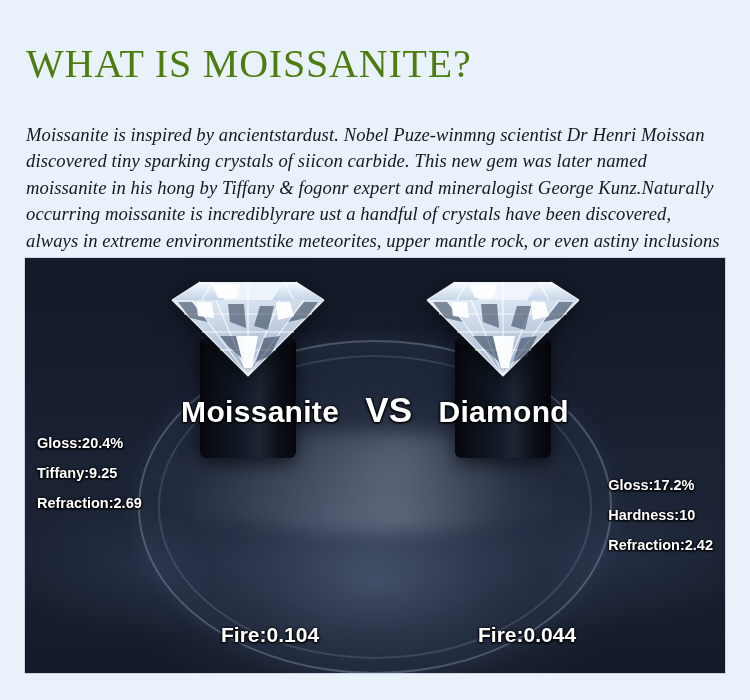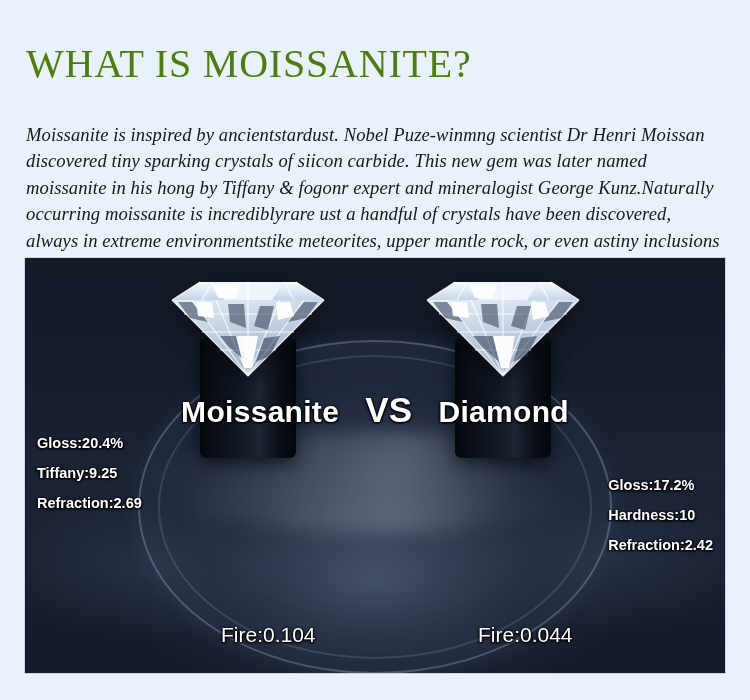--- a/index.html
+++ b/index.html
@@ -186,21 +186,21 @@
       1px 1px 2px rgba(0,0,0,0.9),
       -1px 1px 2px rgba(0,0,0,0.85);
     white-space: nowrap;
   }
   .spec-left  { left: 12px; top: 170px; text-align: left; }
   .spec-right { right: 12px; top: 184px; text-align: left; margin-top: 28px; }
 
   .fire-label {
     position: absolute;
     font-family: "Liberation Sans", sans-serif;
-    font-weight: normal;
+    font-weight: bold;
     font-size: 21px;
     color: #ffffff;
     text-shadow:
       0 0 3px rgba(0,0,0,0.95),
       1px 1px 2px rgba(0,0,0,0.92),
       -1px 1px 2px rgba(0,0,0,0.9);
     white-space: nowrap;
   }
   .fire-moiss { left: 196px; top: 365px; }
   .fire-dia   { left: 409px; top: 365px; margin-left: 44px; }

